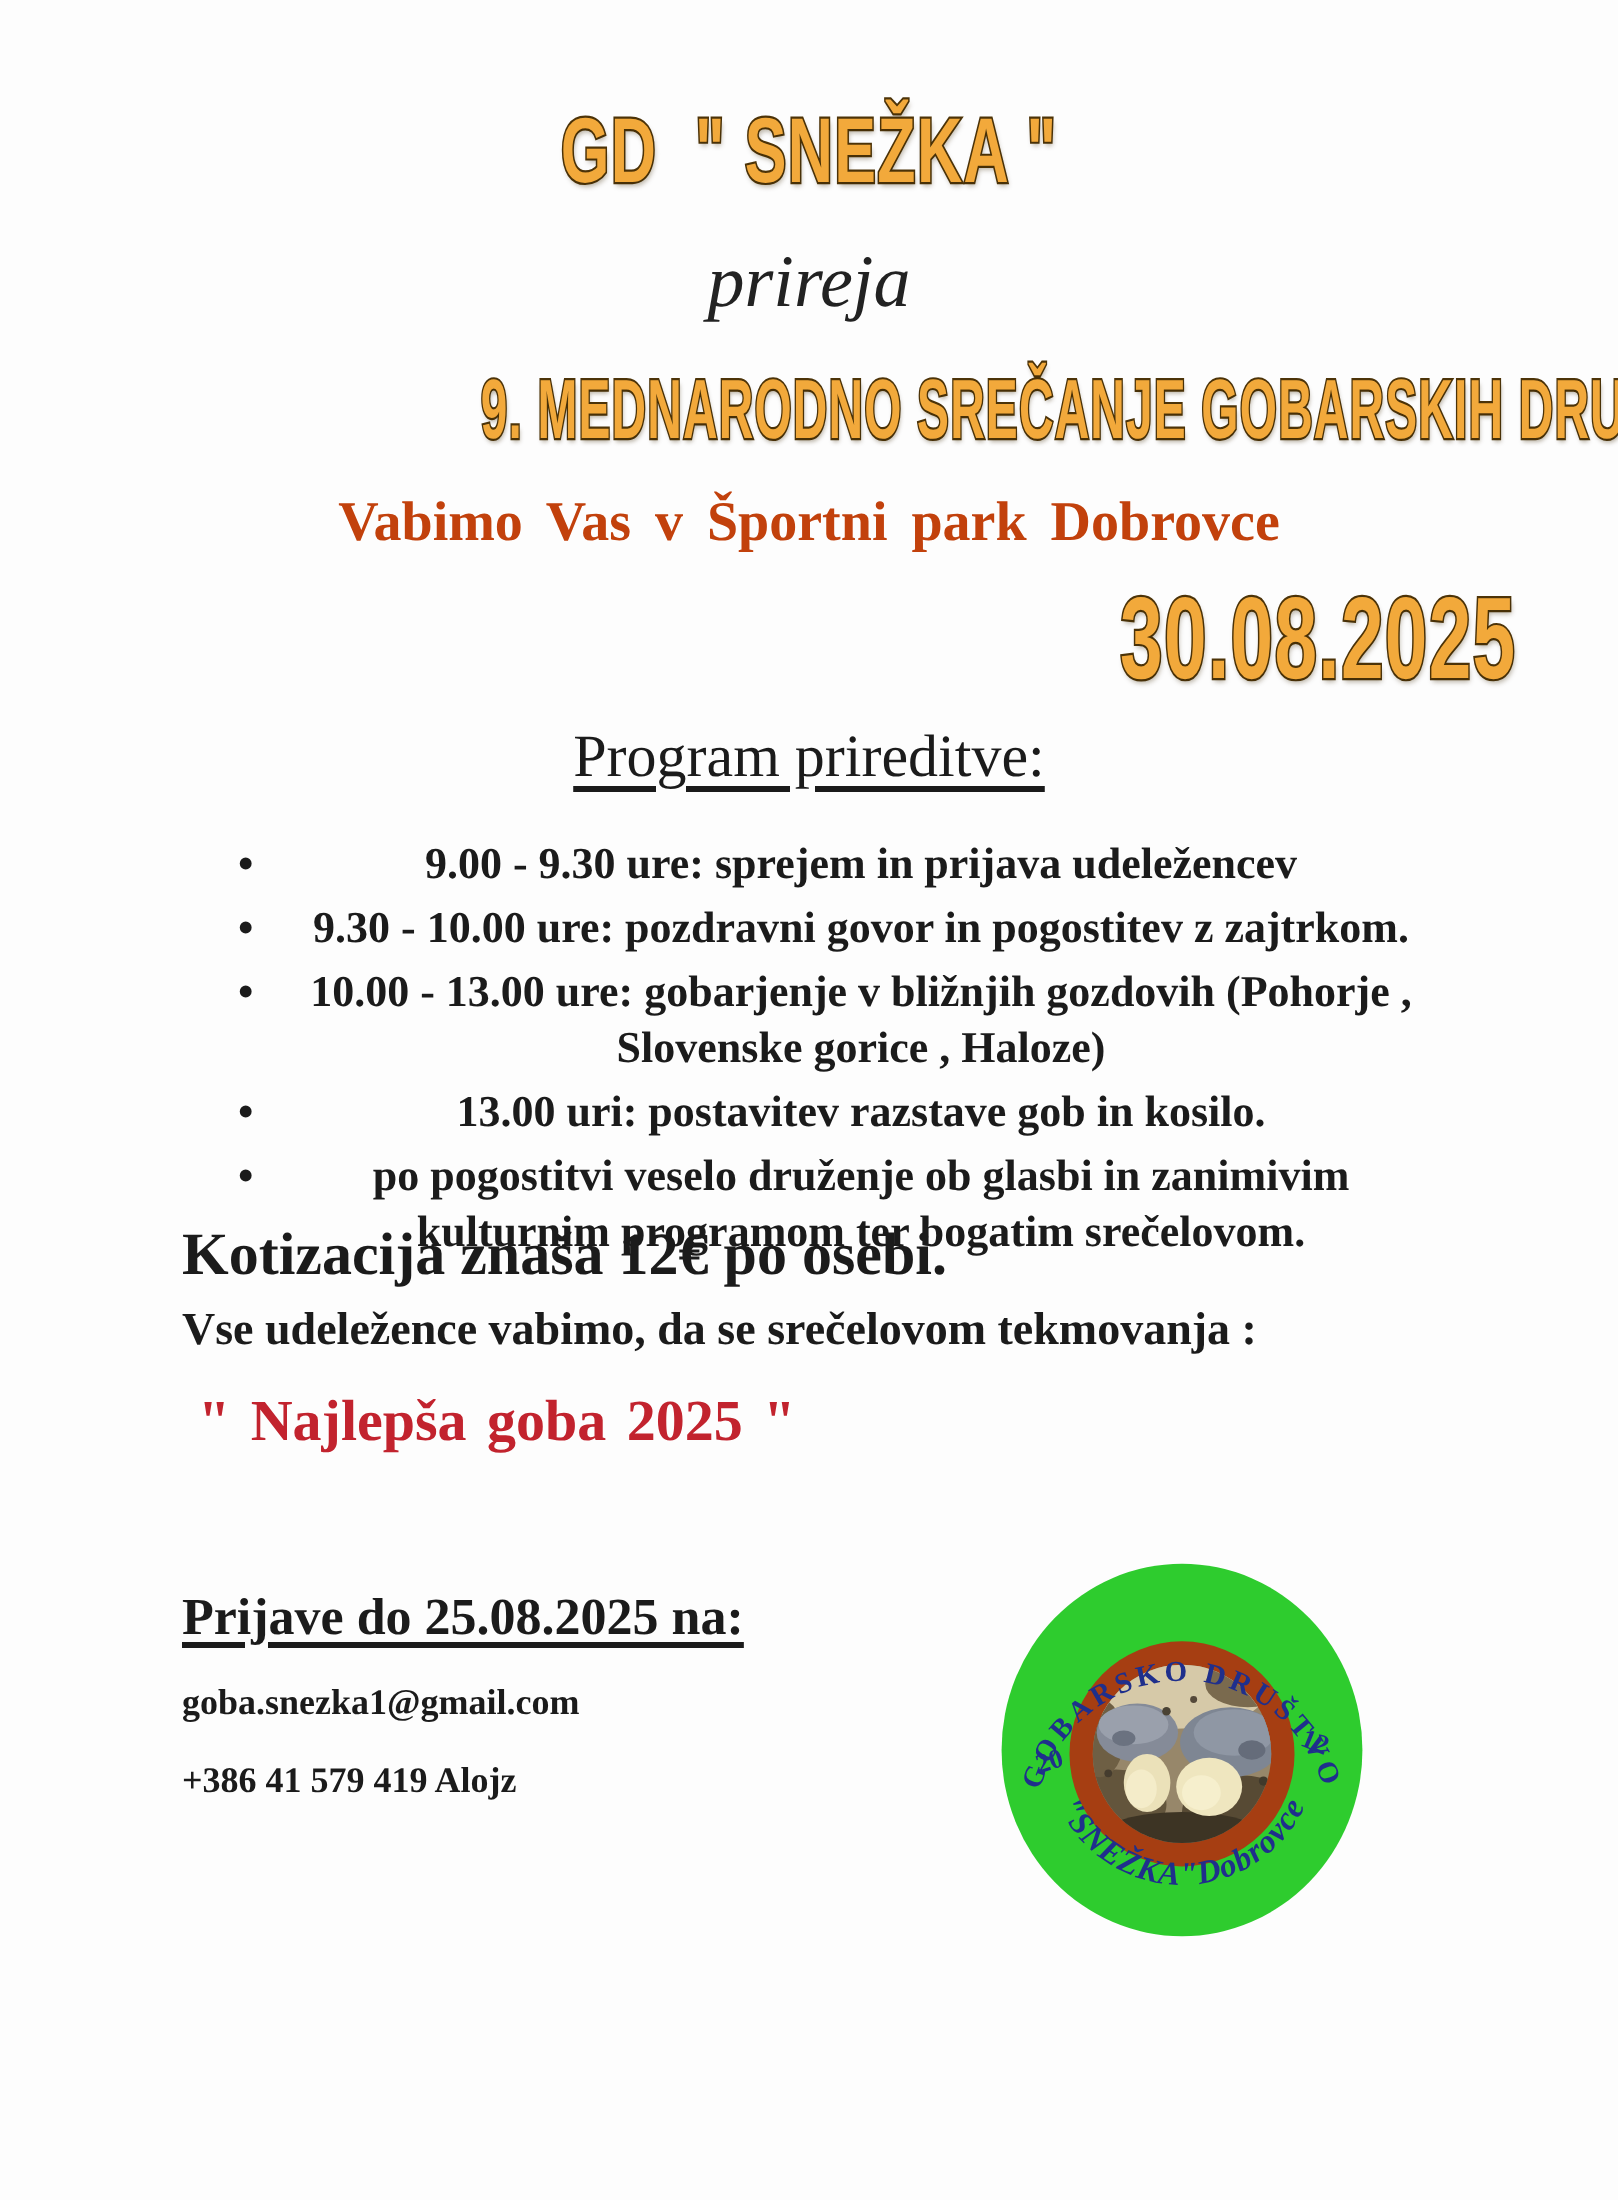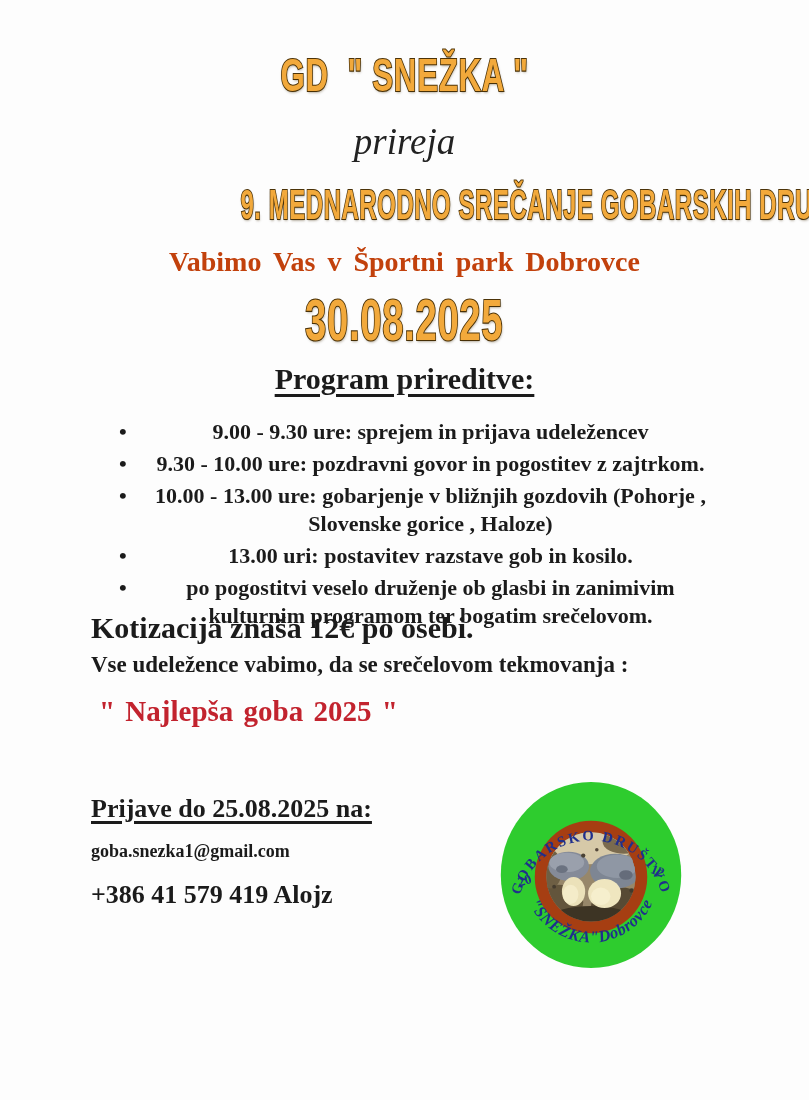--- a/index.html
+++ b/index.html
@@ -18,25 +18,25 @@
     white-space:pre;
   }
   .center-band{position:absolute;left:0;right:0;text-align:center;}
   .squeeze{display:inline-block;transform-origin:50% 50%;}
   .org-title{top:48px;}
   .org-title .squeeze{font-size:46px;transform:scaleX(.68);letter-spacing:1px;}
   .subtitle{top:120px;font-style:italic;font-size:37px;color:#222;}
   .event-title{top:181px;}
   .event-title .squeeze{font-size:42px;transform:scaleX(.57);letter-spacing:1px;}
   .venue{top:246px;font-weight:bold;font-size:28px;word-spacing:5px;color:#c2410c;}
-  .event-date{top:286px;}
+  .event-date{top:286px;text-align:right;}
   .event-date .squeeze{font-size:58px;transform:scaleX(.66);letter-spacing:1px;}
   
   .program-heading{
-    top:362px;font-size:30px;font-weight:bold;
+    top:362px;font-size:30px;font-weight:normal;
     text-decoration:underline;text-decoration-thickness:3px;text-underline-offset:5px;
   }
   .program-list{
     position:absolute;top:418px;left:119px;width:597px;
     list-style:none;margin:0;padding:0;
     font-size:22px;font-weight:bold;line-height:28px;
   }
   .program-list li{position:relative;padding-left:26px;margin-bottom:4px;text-align:center;}
   .program-list li::before{
     content:"\2022";position:absolute;left:0;top:0;font-size:22px;
@@ -44,21 +44,21 @@
   
   .body-line{position:absolute;left:91px;font-weight:bold;}
   .fee-line{top:611px;font-size:30px;}
   .invite-line{top:652px;font-size:23px;}
   .competition-title{top:695px;left:99px;font-size:29px;color:#c2232e;word-spacing:3px;}
   .signup-heading{
     top:794px;font-size:26px;
     text-decoration:underline;text-decoration-thickness:2.5px;text-underline-offset:4px;
   }
   .email-line{top:841px;font-size:18px;}
-  .phone-line-1{top:880px;font-size:26px;}
+  .phone-line-1{top:880px;font-size:18px;}
   .phone-line-2{top:920px;font-size:22px;}
   
   .club-logo{position:absolute;left:494px;top:777px;width:194px;height:196px;}
   .club-logo svg{width:100%;height:100%;display:block;}
   .logo-arc-text{
     font-family:"Liberation Serif",serif;font-weight:bold;
     fill:#1f2f8c;
   }
 </style>
 </head>

